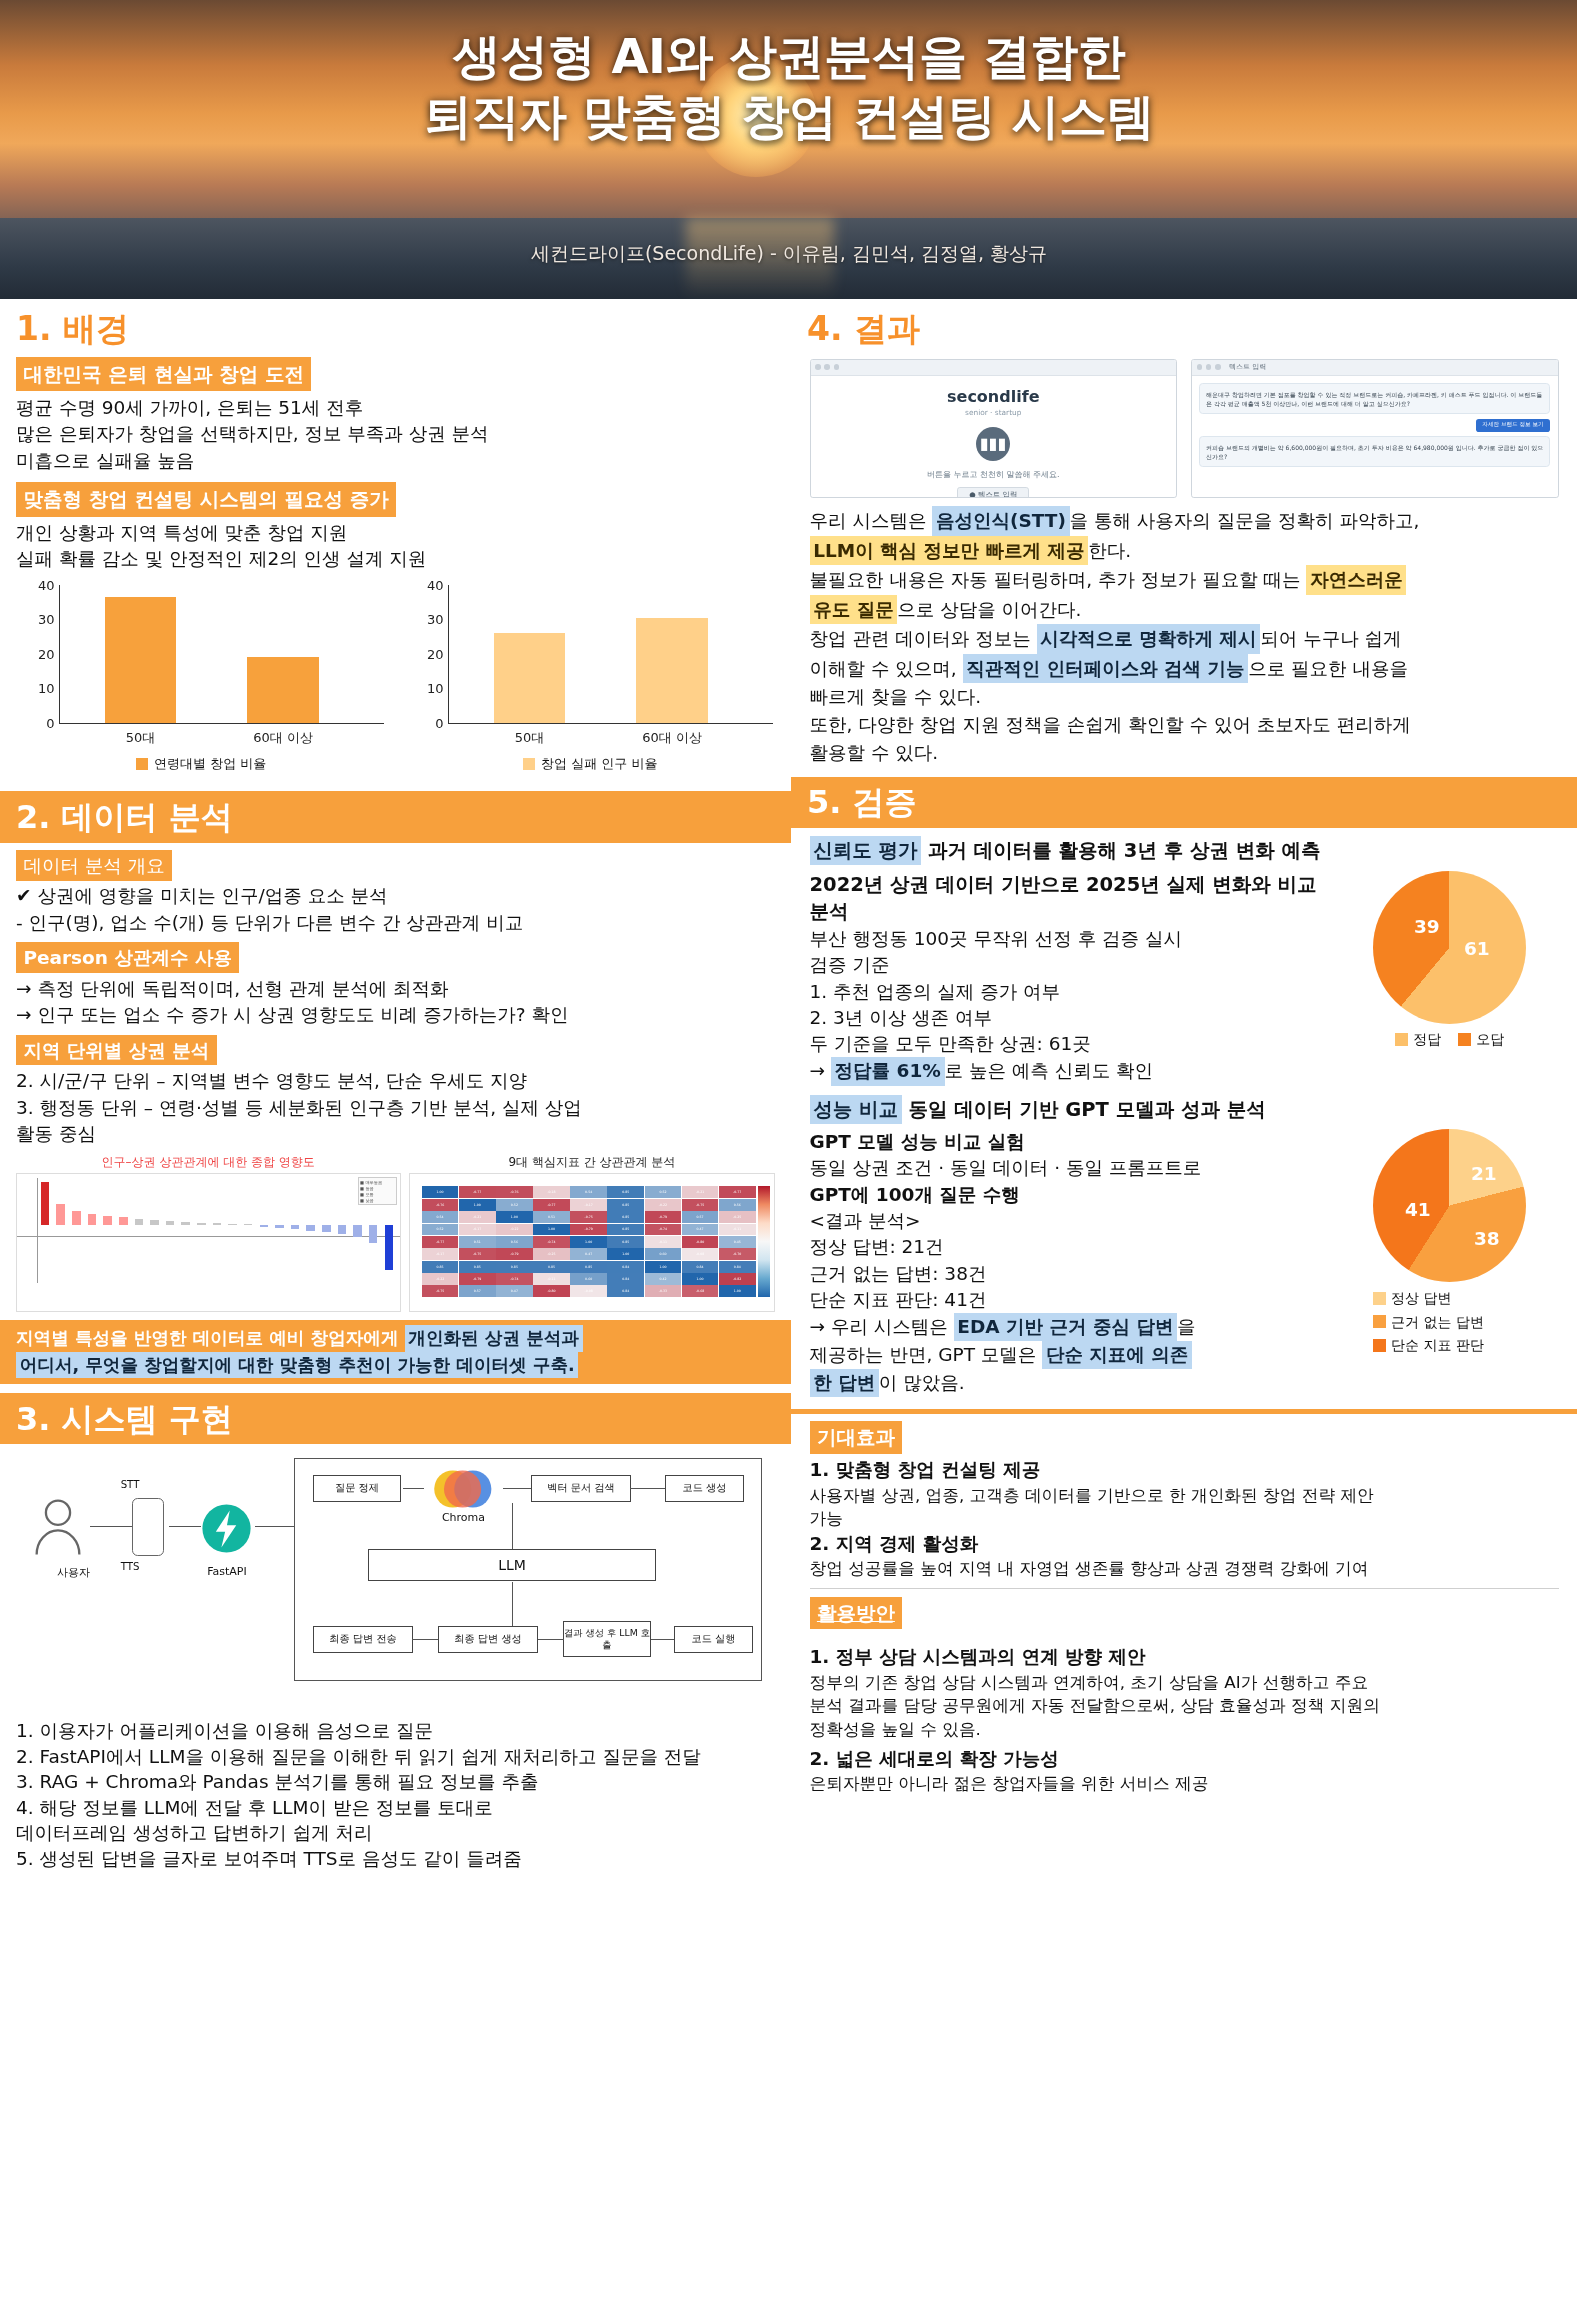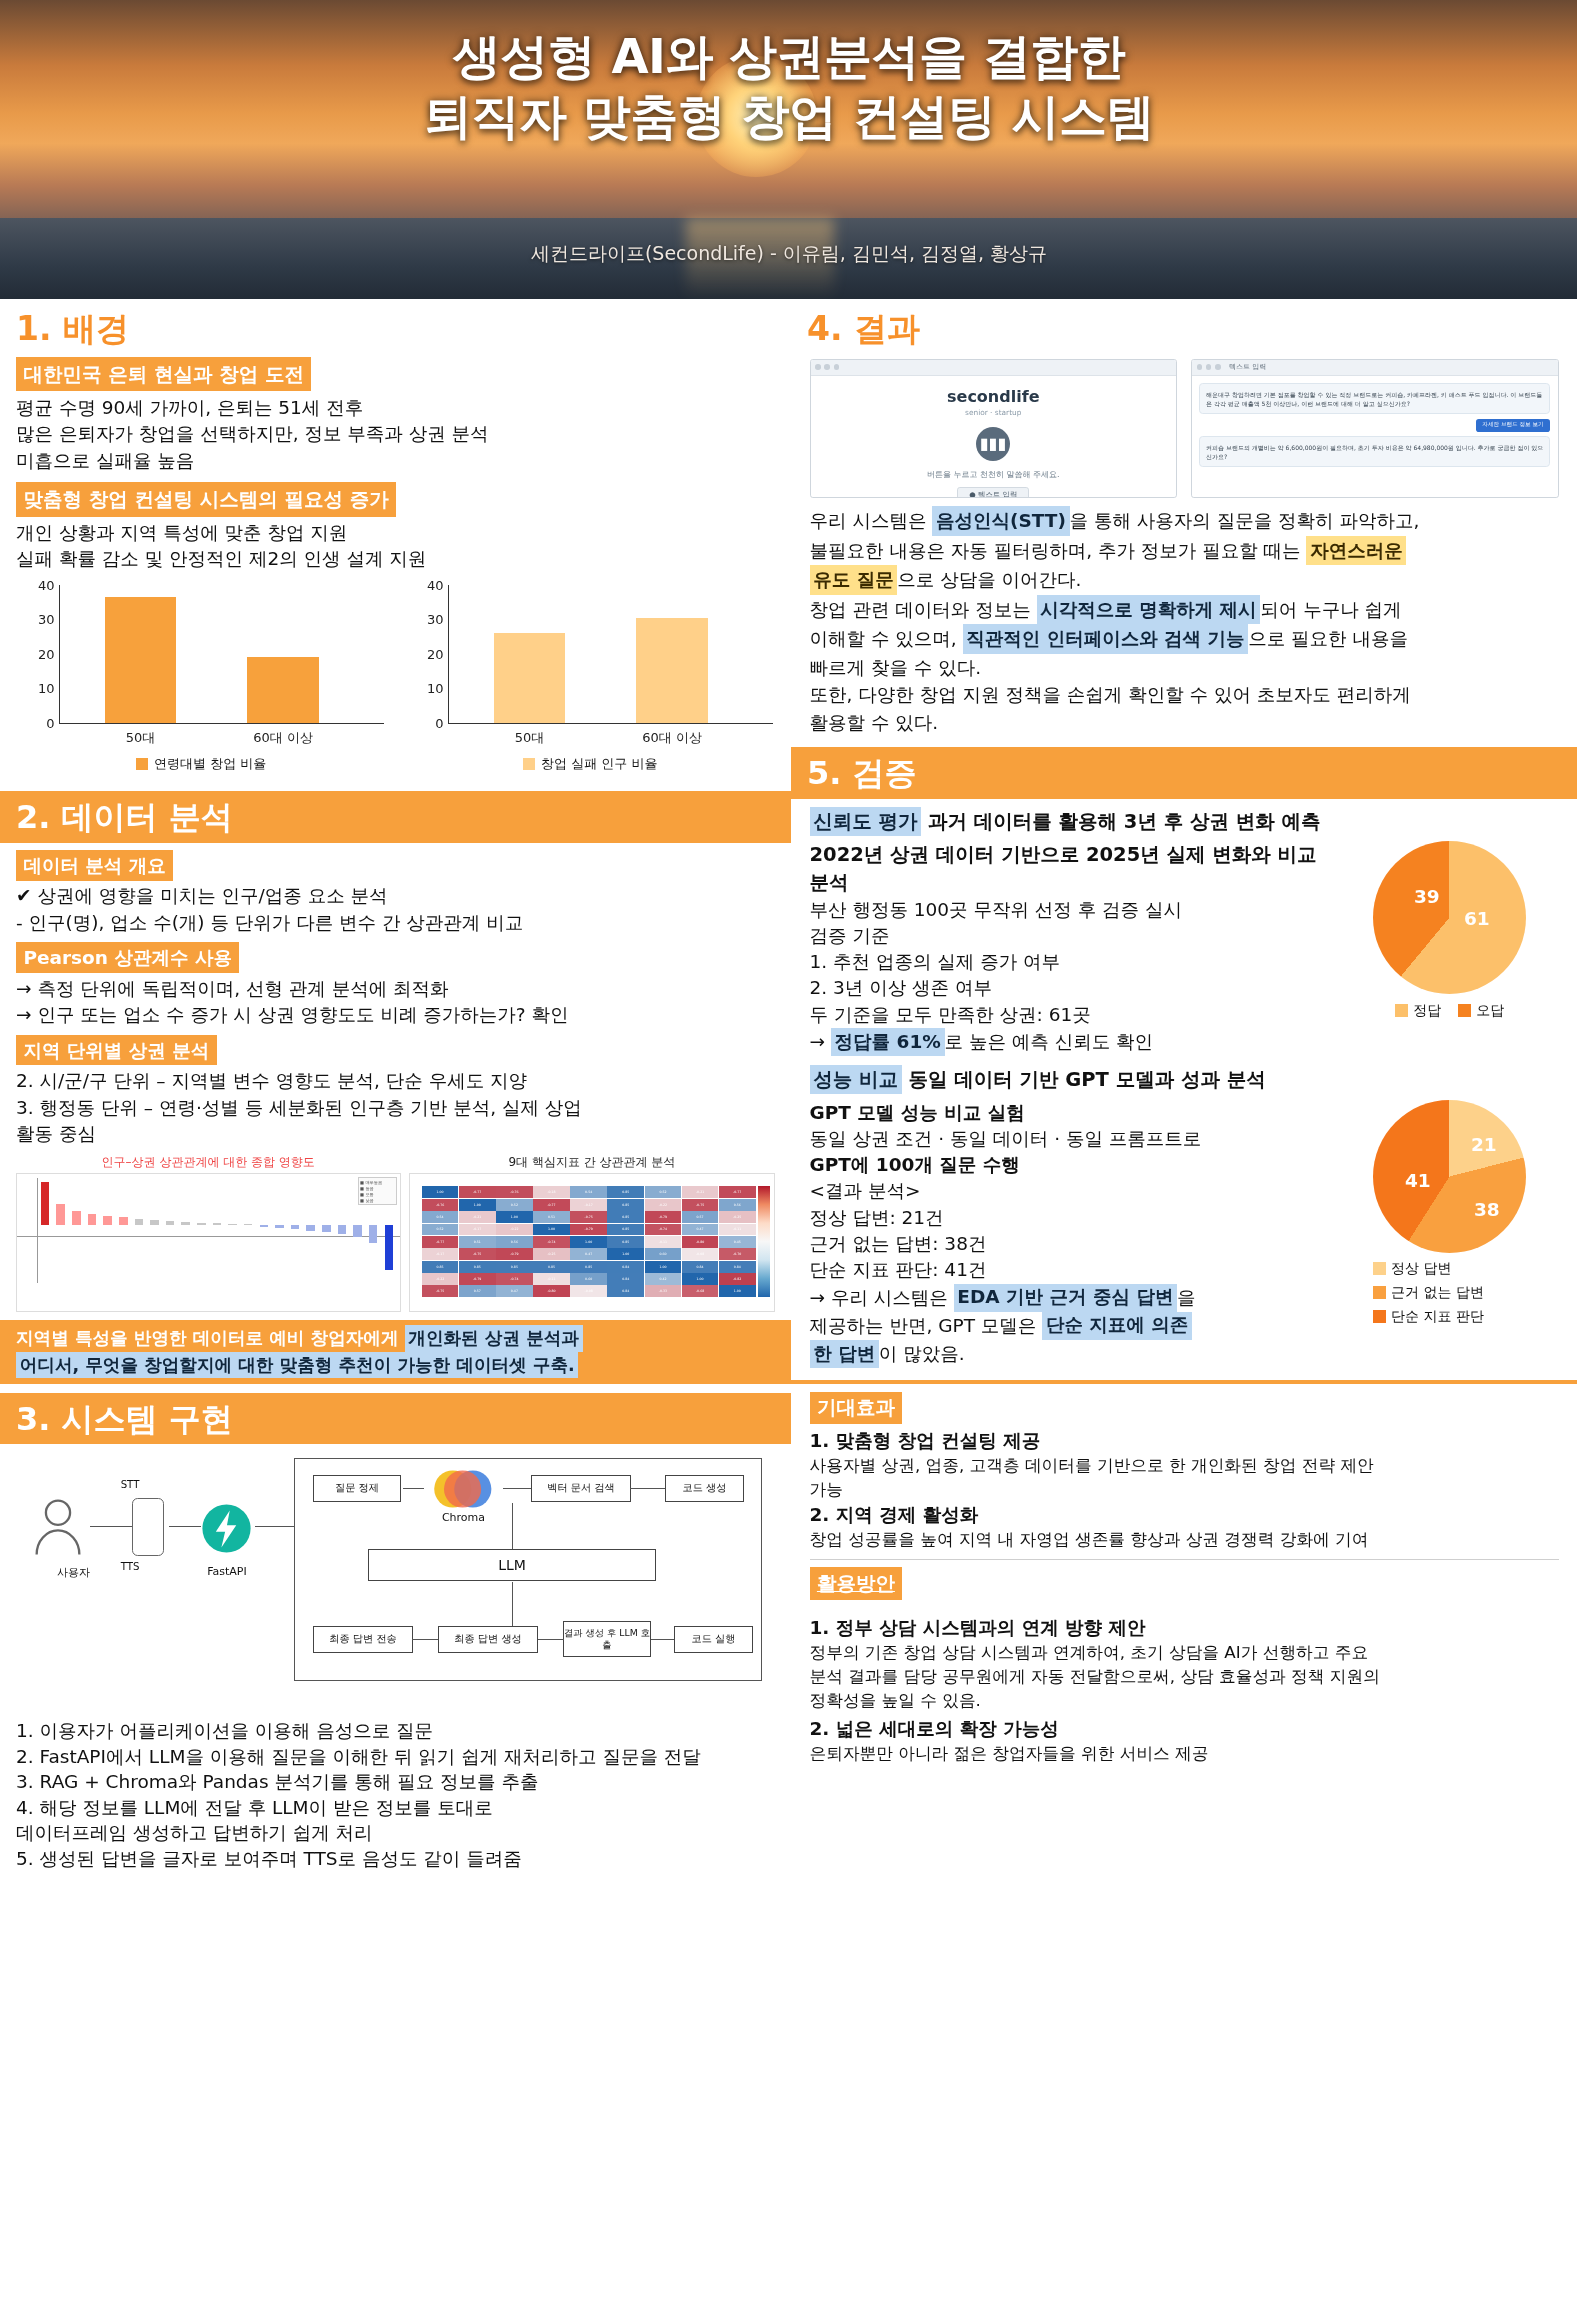--- a/index.html
+++ b/index.html
@@ -167,21 +167,21 @@
             <span>창업 실패 인구 비율</span>
           </div>
         </div>
       </div>
     </div>
 
     <div style="margin-top:18.5px;">
       <div class="sec-bar">2. 데이터 분석</div>
 
       <div class="pad" style="margin-top:7.4px;">
-        <div style="background:#f7a03c;color:#fff;font-weight:bold;font-size:18.5px;padding:2.8px 7.4px;display:inline-block;">데이터 분석 개요</div>
+        <div style="background:#f7a03c;color:#fff;font-weight:normal;font-size:18.5px;padding:2.8px 7.4px;display:inline-block;">데이터 분석 개요</div>
         <div class="body-txt" style="margin-top:2.8px;">
           <div>✔ 상권에 영향을 미치는 인구/업종 요소 분석</div>
           <div>- 인구(명), 업소 수(개) 등 단위가 다른 변수 간 상관관계 비교</div>
         </div>
 
         <div style="background:#f7a03c;color:#fff;font-weight:bold;font-size:18.5px;padding:2.8px 7.4px;display:inline-block;margin-top:6.5px;">Pearson 상관계수 사용</div>
         <div class="body-txt" style="margin-top:2.8px;">
           <div>→ 측정 단위에 독립적이며, 선형 관계 분석에 최적화</div>
           <div>→ 인구 또는 업소 수 증가 시 상권 영향도도 비례 증가하는가? 확인</div>
         </div>
@@ -439,20 +439,21 @@
           <div style="text-align:right;margin-top:4.6px;">
             <span style="display:inline-block;background:#2f6fd0;color:#fff;border-radius:2.8px;padding:2.3px 6.5px;font-size:5.6px;">자세한 브랜드 정보 보기</span>
           </div>
           <div style="background:#f2f6fa;border:0.5px solid #dde6ee;border-radius:3.7px;padding:5.6px;font-size:6px;line-height:1.5;color:#35424e;margin-top:4.6px;">커피숍 브랜드의 개별비는 약 6,600,000원이 필요하며, 초기 투자 비용은 약 64,980,000원 입니다. 추가로 궁금한 점이 있으신가요?</div>
         </div>
       </div>
     </div>
 
     <div class="body-txt" style="padding:8.3px 18.5px 0 18.5px;line-height:1.5;">
       <div><span>우리 시스템은 </span><span class="hl-blue">음성인식(STT)</span><span>을 통해 사용자의 질문을 정확히 파악하고,</span></div>
+      <div><span class="hl-yellow">LLM이 핵심 정보만 빠르게 제공</span><span>한다.</span></div>
       <div><span>불필요한 내용은 자동 필터링하며, 추가 정보가 필요할 때는 </span><span class="hl-yellow">자연스러운</span></div>
       <div><span class="hl-yellow">유도 질문</span><span>으로 상담을 이어간다.</span></div>
       <div><span>창업 관련 데이터와 정보는 </span><span class="hl-blue">시각적으로 명확하게 제시</span><span>되어 누구나 쉽게</span></div>
       <div><span>이해할 수 있으며, </span><span class="hl-blue">직관적인 인터페이스와 검색 기능</span><span>으로 필요한 내용을</span></div>
       <div>빠르게 찾을 수 있다.</div>
       <div>또한, 다양한 창업 지원 정책을 손쉽게 확인할 수 있어 초보자도 편리하게</div>
       <div>활용할 수 있다.</div>
     </div>
 
     <div style="margin-top:10.2px;">

